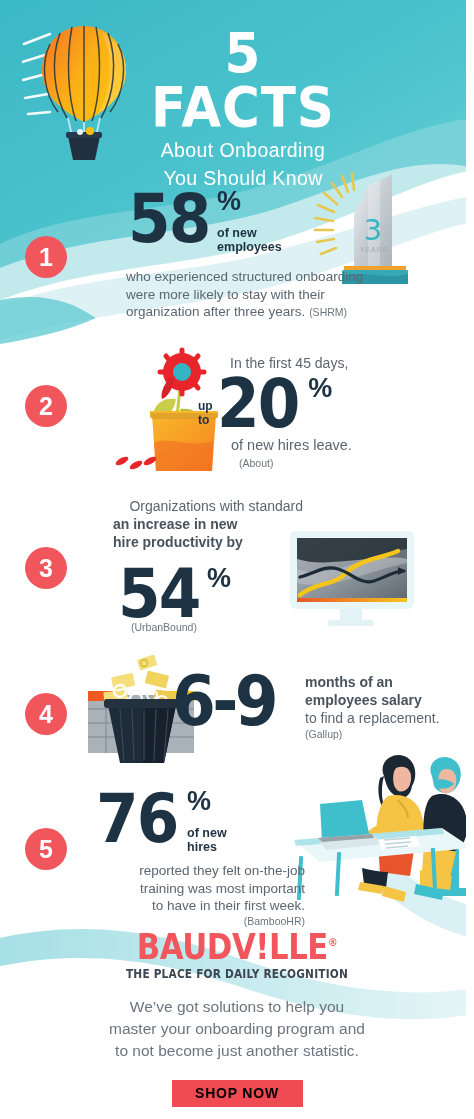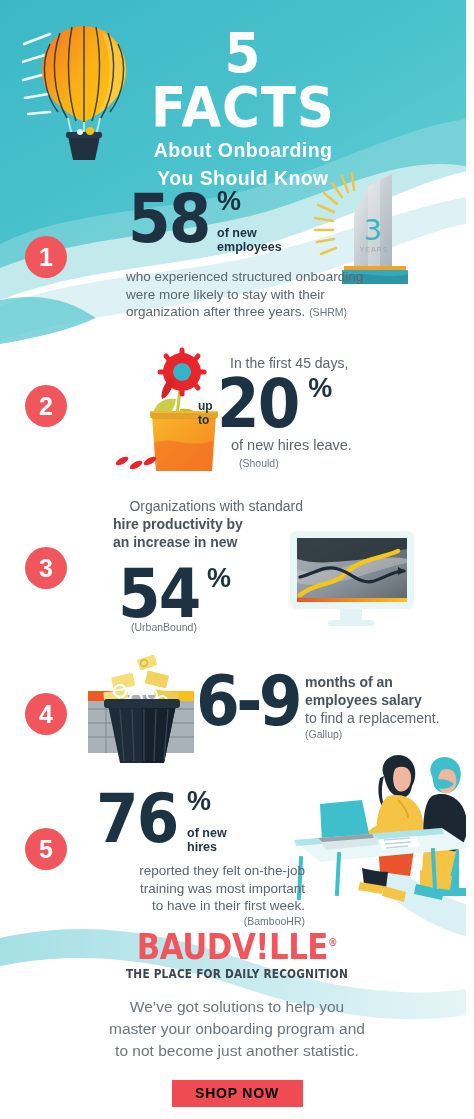--- a/index.html
+++ b/index.html
@@ -27,21 +27,21 @@
     font-weight: 700;
     font-size: 56px;
     line-height: 54px;
     color: #ffffff;
     letter-spacing: 1px;
     transform: scaleX(0.92);
     transform-origin: center;
   }
   .title-sub {
     font-family: "Liberation Sans", sans-serif;
-    font-weight: 700;
+    font-weight: 400;
     font-size: 19.5px;
     line-height: 23px;
     color: #ffffff;
     letter-spacing: 0.4px;
     margin-top: 5px;
   }
 
   
   .fact { position: absolute; left: 0; width: 474px; }
   .badge {
@@ -333,21 +333,21 @@
     <div style="position:absolute;left:198px;top:28px;">
       <span style="display:inline-block;vertical-align:bottom;margin-bottom:8px;">
         <span class="smallbold" style="display:block;font-size:12px;">up</span>
         <span class="smallbold" style="display:block;font-size:12px;">to</span>
       </span>
       <span class="bignum" style="display:inline-block;font-size:68px;line-height:62px;vertical-align:bottom;">20</span>
       <span class="pct" style="display:inline-block;font-size:27px;vertical-align:top;margin-left:-4px;">%</span>
     </div>
     <div style="position:absolute;left:231px;top:92px;">
       <div class="body" style="font-size:14.5px;">of new hires leave.</div>
-      <div class="src" style="margin-top:2px;margin-left:8px;">(Should)</div>
+      <div class="src" style="margin-top:2px;margin-left:8px;">(About)</div>
     </div>
   </div>
 
   <div class="fact" style="top:495px;height:140px;">
     <div class="badge" style="left:25px;top:52px;">3</div>
 
     <svg style="position:absolute;left:288px;top:34px;" width="128" height="100" viewBox="0 0 128 100">
       <defs>
         <linearGradient id="scr" x1="0" y1="0" x2="1" y2="1">
           <stop offset="0%" stop-color="#AEB5BB"></stop>
@@ -366,22 +366,22 @@
       <path d="M12,66 C30,52 44,58 58,44 C72,30 92,30 110,22" stroke="#F5C518" stroke-width="4.5" fill="none" stroke-linecap="round"></path>
       <path d="M12,48 C28,44 36,36 50,40 C64,44 72,56 86,52 C98,48 106,42 116,42" stroke="#1D2B38" stroke-width="3.2" fill="none" stroke-linecap="round"></path>
       <path d="M110,38 L118,42 L110,46 Z" fill="#1D2B38"></path>
       <rect x="9" y="69" width="110" height="4" fill="url(#botbar)"></rect>
       <rect x="52" y="80" width="22" height="12" fill="#E2F2F5"></rect>
       <rect x="40" y="91" width="46" height="6" rx="3" fill="#E2F2F5"></rect>
     </svg>
 
     <div style="position:absolute;left:113px;top:2px;width:190px;">
       <div class="lead" style="font-size:14px;line-height:18px;text-align:right;">Organizations with standard</div>
+      <div class="leadbold" style="font-size:14px;line-height:18px;">an increase in new</div>
       <div class="leadbold" style="font-size:14px;line-height:18px;">hire productivity by</div>
-      <div class="leadbold" style="font-size:14px;line-height:18px;">an increase in new</div>
     </div>
     <div style="position:absolute;left:118px;top:68px;">
       <span class="bignum" style="display:inline-block;font-size:68px;line-height:62px;vertical-align:bottom;">54</span>
       <span class="pct" style="display:inline-block;font-size:27px;vertical-align:top;margin-left:-6px;">%</span>
     </div>
     <div class="src" style="position:absolute;left:131px;top:126px;">(UrbanBound)</div>
   </div>
 
   <div class="fact" style="top:645px;height:130px;">
     <div class="badge" style="left:25px;top:48px;">4</div>
@@ -420,21 +420,21 @@
       <rect x="18" y="48" width="76" height="9" rx="3" fill="#24323F"></rect>
       <g stroke="#39485A" stroke-width="1.2">
         <line x1="34" y1="58" x2="38" y2="110"></line>
         <line x1="46" y1="58" x2="48" y2="110"></line>
         <line x1="58" y1="58" x2="58" y2="110"></line>
         <line x1="70" y1="58" x2="68" y2="110"></line>
         <line x1="82" y1="58" x2="78" y2="110"></line>
       </g>
     </svg>
 
-    <div style="position:absolute;left:196px;top:22px;">
+    <div style="position:absolute;left:172px;top:22px;">
       <span class="bignum" style="display:inline-block;font-size:70px;line-height:68px;letter-spacing:-4px;">6-9</span>
     </div>
     <div style="position:absolute;left:305px;top:28px;width:170px;">
       <div class="leadbold" style="font-size:14px;line-height:18px;">months of an</div>
       <div class="leadbold" style="font-size:14px;line-height:18px;">employees salary</div>
       <div class="lead" style="font-size:14px;line-height:18px;">to find a replacement.</div>
       <div class="src" style="margin-top:1px;">(Gallup)</div>
     </div>
   </div>
 

